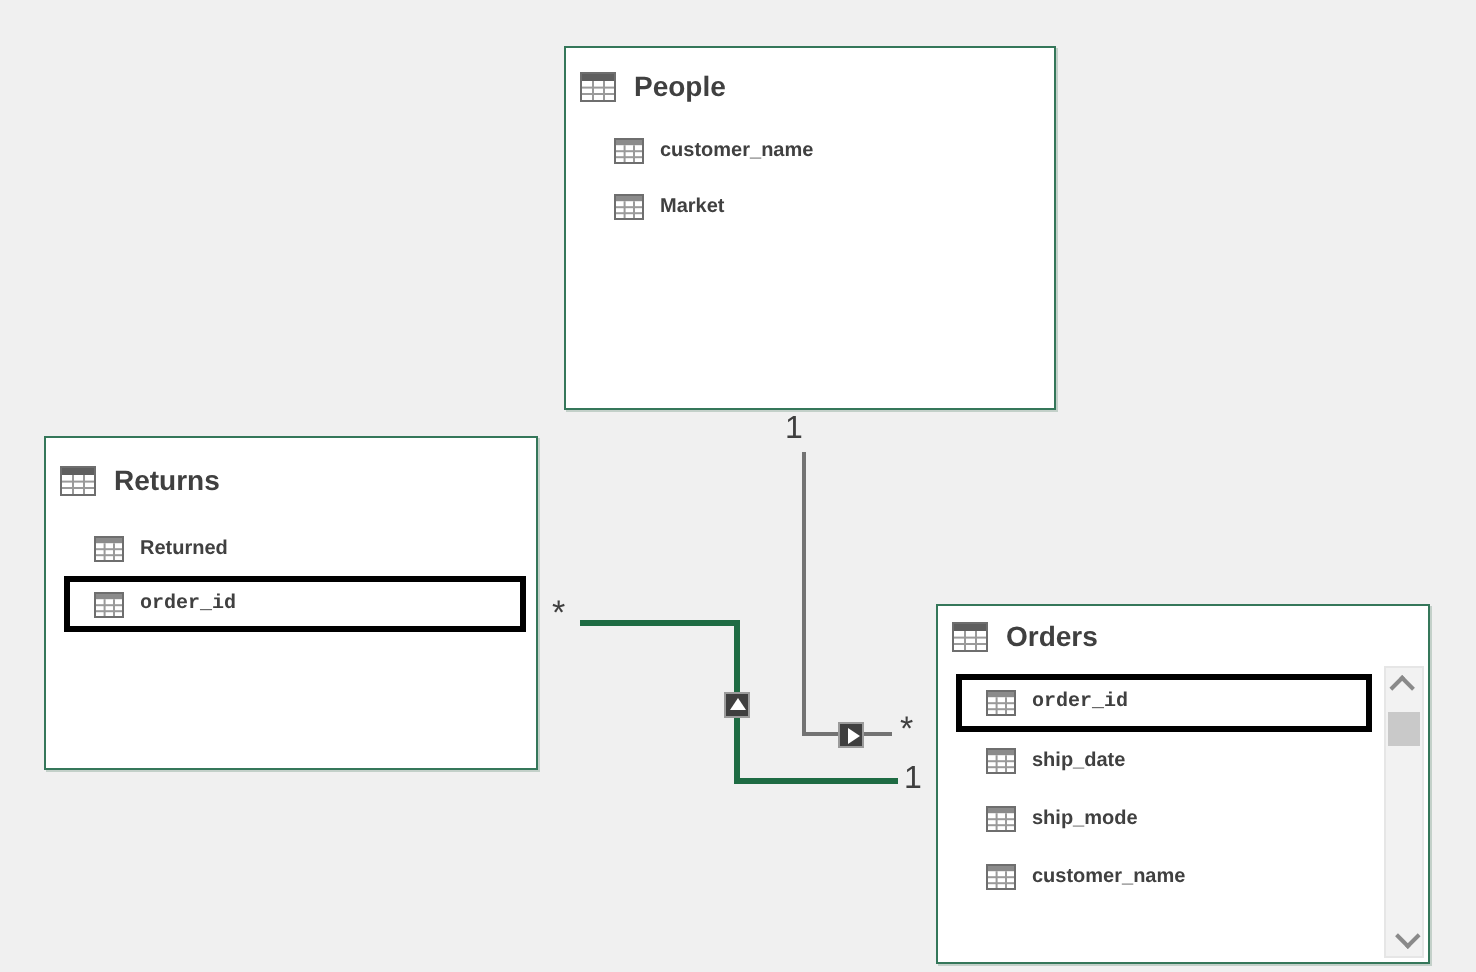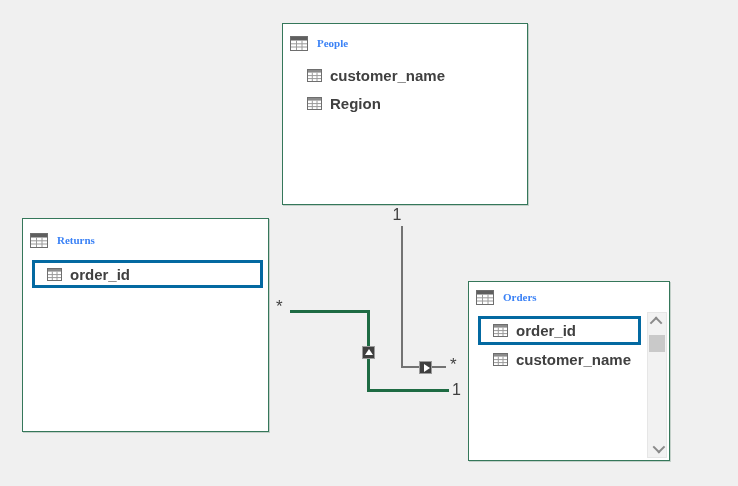--- a/index.html
+++ b/index.html
@@ -13,43 +13,43 @@
     position:absolute; background:#FFFFFF;
     border:1px solid #35775A;
     box-shadow:1px 1px 0 rgba(60,110,85,.25);
     box-sizing:border-box;
   }
   .card-header{
     display:flex; align-items:center; gap:9px;
     height:24px; padding-left:7px;
   }
   .card-title{
-    color:#3b82f6; font-weight:bold; font-size:11px;font-family:Liberation Serif, serif;
+    color:#404040; font-weight:bold; font-size:14px;
   }
   .fields{ }
   .field{
     display:flex; align-items:center; gap:8px;
     height:28px; padding-left:24px;
     box-sizing:border-box;
   }
   .field-label{
-    color:#404040; font-weight:bold; font-size:15px; white-space:nowrap;
+    color:#404040; font-weight:bold; font-size:10px; white-space:nowrap;
   }
   .field.selected{
-    border:3px solid #0369a1; background:#fff;
-    margin-left:9px; padding-left:12px;
+    border:3px solid #000000; background:#fff;
+    margin-left:9px; padding-left:12px;font-family:Liberation Mono, monospace;
   }
   .card-people{ left:282px; top:23px;  width:246px; height:182px; }
   .card-people .card-header{ margin-top:7px; }
   .card-people .fields{ margin-top:6px; }
-  .card-returns{ left:22px;  top:218px; width:247px; height:214px; }
+  .card-returns{ left:22px;  top:218px; width:247px; height:167px; }
   .card-returns .card-header{ margin-top:9px; }
   .card-returns .fields{ margin-top:8px; }
   .card-returns .field.selected{ margin-right:5px; }
-  .card-orders{ left:468px; top:281px; width:202px; height:180px; }
+  .card-orders{ left:468px; top:302px; width:247px; height:180px; }
   .card-orders .card-header{ margin-top:3px; }
   .card-orders .fields{ margin-top:7px; }
   .card-orders .field{ height:29px; }
   .card-orders .field.selected{ margin-right:28px; }
   
   .icon{ flex:0 0 auto; display:block; }
   
   .line{ position:absolute; }
   .line.gray{ background:#737373; }
   .line.green{ background:#1E6B43; }
@@ -133,38 +133,49 @@
       </div>
       <div class="field">
         <svg class="icon" width="15" height="13" viewBox="0 0 15 13">
           <rect x="0.5" y="0.5" width="14" height="12" fill="#fff" stroke="#6E6E6E"></rect>
           <rect x="1" y="1" width="13" height="2.6" fill="#8B8B8B"></rect>
           <line x1="5.3" y1="3.6" x2="5.3" y2="12" stroke="#9A9A9A"></line>
           <line x1="10" y1="3.6" x2="10" y2="12" stroke="#9A9A9A"></line>
           <line x1="1" y1="6.6" x2="14" y2="6.6" stroke="#9A9A9A"></line>
           <line x1="1" y1="9.6" x2="14" y2="9.6" stroke="#9A9A9A"></line>
         </svg>
-        <span class="field-label">Region</span>
+        <span class="field-label">Market</span>
       </div>
     </div>
   </div>
 
   <div class="card card-returns">
     <div class="card-header">
       <svg class="icon" width="18" height="15" viewBox="0 0 18 15">
         <rect x="0.5" y="0.5" width="17" height="14" fill="#fff" stroke="#6E6E6E"></rect>
         <rect x="1" y="1" width="16" height="3.5" fill="#5F5F5F"></rect>
         <line x1="6.5" y1="4.5" x2="6.5" y2="14" stroke="#9A9A9A"></line>
         <line x1="12" y1="4.5" x2="12" y2="14" stroke="#9A9A9A"></line>
         <line x1="1" y1="7.8" x2="17" y2="7.8" stroke="#9A9A9A"></line>
         <line x1="1" y1="11" x2="17" y2="11" stroke="#9A9A9A"></line>
       </svg>
       <span class="card-title">Returns</span>
     </div>
     <div class="fields">
+      <div class="field">
+        <svg class="icon" width="15" height="13" viewBox="0 0 15 13">
+          <rect x="0.5" y="0.5" width="14" height="12" fill="#fff" stroke="#6E6E6E"></rect>
+          <rect x="1" y="1" width="13" height="2.6" fill="#8B8B8B"></rect>
+          <line x1="5.3" y1="3.6" x2="5.3" y2="12" stroke="#9A9A9A"></line>
+          <line x1="10" y1="3.6" x2="10" y2="12" stroke="#9A9A9A"></line>
+          <line x1="1" y1="6.6" x2="14" y2="6.6" stroke="#9A9A9A"></line>
+          <line x1="1" y1="9.6" x2="14" y2="9.6" stroke="#9A9A9A"></line>
+        </svg>
+        <span class="field-label">Returned</span>
+      </div>
       <div class="field selected">
         <svg class="icon" width="15" height="13" viewBox="0 0 15 13">
           <rect x="0.5" y="0.5" width="14" height="12" fill="#fff" stroke="#6E6E6E"></rect>
           <rect x="1" y="1" width="13" height="2.6" fill="#8B8B8B"></rect>
           <line x1="5.3" y1="3.6" x2="5.3" y2="12" stroke="#9A9A9A"></line>
           <line x1="10" y1="3.6" x2="10" y2="12" stroke="#9A9A9A"></line>
           <line x1="1" y1="6.6" x2="14" y2="6.6" stroke="#9A9A9A"></line>
           <line x1="1" y1="9.6" x2="14" y2="9.6" stroke="#9A9A9A"></line>
         </svg>
         <span class="field-label">order_id</span>
@@ -198,20 +209,42 @@
       </div>
       <div class="field">
         <svg class="icon" width="15" height="13" viewBox="0 0 15 13">
           <rect x="0.5" y="0.5" width="14" height="12" fill="#fff" stroke="#6E6E6E"></rect>
           <rect x="1" y="1" width="13" height="2.6" fill="#8B8B8B"></rect>
           <line x1="5.3" y1="3.6" x2="5.3" y2="12" stroke="#9A9A9A"></line>
           <line x1="10" y1="3.6" x2="10" y2="12" stroke="#9A9A9A"></line>
           <line x1="1" y1="6.6" x2="14" y2="6.6" stroke="#9A9A9A"></line>
           <line x1="1" y1="9.6" x2="14" y2="9.6" stroke="#9A9A9A"></line>
         </svg>
+        <span class="field-label">ship_date</span>
+      </div>
+      <div class="field">
+        <svg class="icon" width="15" height="13" viewBox="0 0 15 13">
+          <rect x="0.5" y="0.5" width="14" height="12" fill="#fff" stroke="#6E6E6E"></rect>
+          <rect x="1" y="1" width="13" height="2.6" fill="#8B8B8B"></rect>
+          <line x1="5.3" y1="3.6" x2="5.3" y2="12" stroke="#9A9A9A"></line>
+          <line x1="10" y1="3.6" x2="10" y2="12" stroke="#9A9A9A"></line>
+          <line x1="1" y1="6.6" x2="14" y2="6.6" stroke="#9A9A9A"></line>
+          <line x1="1" y1="9.6" x2="14" y2="9.6" stroke="#9A9A9A"></line>
+        </svg>
+        <span class="field-label">ship_mode</span>
+      </div>
+      <div class="field">
+        <svg class="icon" width="15" height="13" viewBox="0 0 15 13">
+          <rect x="0.5" y="0.5" width="14" height="12" fill="#fff" stroke="#6E6E6E"></rect>
+          <rect x="1" y="1" width="13" height="2.6" fill="#8B8B8B"></rect>
+          <line x1="5.3" y1="3.6" x2="5.3" y2="12" stroke="#9A9A9A"></line>
+          <line x1="10" y1="3.6" x2="10" y2="12" stroke="#9A9A9A"></line>
+          <line x1="1" y1="6.6" x2="14" y2="6.6" stroke="#9A9A9A"></line>
+          <line x1="1" y1="9.6" x2="14" y2="9.6" stroke="#9A9A9A"></line>
+        </svg>
         <span class="field-label">customer_name</span>
       </div>
     </div>
 
     <div class="vscroll">
       <div class="btn up">
         <div class="chev up"></div>
       </div>
       <div class="thumb"></div>
       <div class="btn down">

